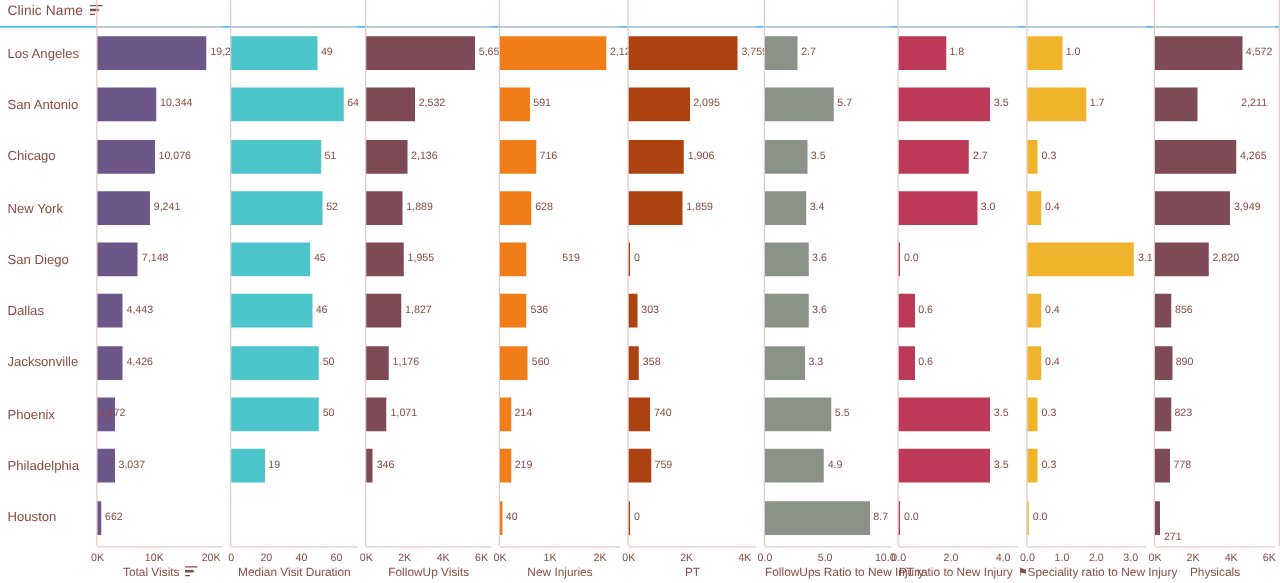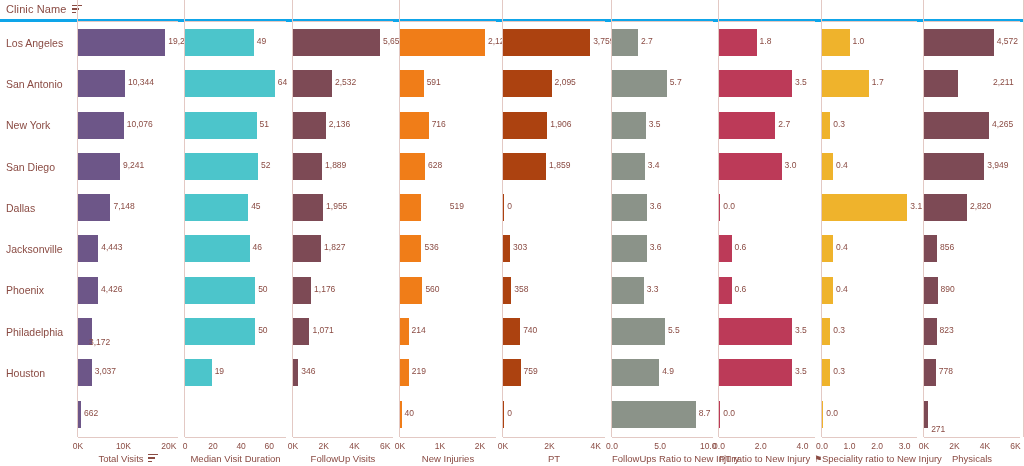--- a/index.html
+++ b/index.html
@@ -7,21 +7,21 @@
     width:1024px;height:466px;
     background:#ffffff;
     font-family:"Liberation Sans",sans-serif;
     color:#8a4b43;
     overflow:hidden;
   }
   #viz{position:relative;width:1024px;height:466px;}
 
   
   .hdr-row{position:absolute;left:0;top:0;width:1024px;height:22px;
-           border-bottom:3px solid #0ea5e9;box-sizing:border-box;}
+           border-bottom:1px solid #0ea5e9;box-sizing:border-box;}
   .hdr-title{position:absolute;left:6px;top:3px;font-size:11px;color:#8a4b43;
              letter-spacing:.1px;}
   .sort-ico{display:inline-block;width:10px;height:9px;vertical-align:-1px;margin-left:6px;}
   .sort-ico i{display:block;background:#8a4b43;height:1.3px;margin-bottom:2px;}
   .sort-ico i:nth-child(1){width:10px;}
   .sort-ico i:nth-child(2){width:7px;}
   .sort-ico i:nth-child(3){width:4px;}
 
   
   .vsep{position:absolute;top:0;width:1px;background:#e3c9c4;}
@@ -54,20 +54,21 @@
 
 <div id="viz">
 
   <div class="hdr-row">
     <div class="hdr-title"><span>Clinic Name</span><span class="sort-ico"><i></i><i></i><i></i></span></div>
   </div>
 
   <div class="names">
       <div class="name-cell">Los Angeles</div>
       <div class="name-cell">San Antonio</div>
+      <div class="name-cell">Chicago</div>
       <div class="name-cell">New York</div>
       <div class="name-cell">San Diego</div>
       <div class="name-cell">Dallas</div>
       <div class="name-cell">Jacksonville</div>
       <div class="name-cell">Phoenix</div>
       <div class="name-cell">Philadelphia</div>
       <div class="name-cell">Houston</div>
     </div>
 
   <div id="panes">
@@ -97,21 +98,21 @@
         <div class="row">
           <div class="bar" style="width: 20.1955px; background: rgb(109, 86, 136);"></div>
           <div class="blabel" style="left: 23.1955px;">4,443</div>
         </div>
         <div class="row">
           <div class="bar" style="width: 20.1182px; background: rgb(109, 86, 136);"></div>
           <div class="blabel" style="left: 23.1182px;">4,426</div>
         </div>
         <div class="row">
           <div class="bar" style="width: 14.4182px; background: rgb(109, 86, 136);"></div>
-          <div class="blabel" style="left: 11px; margin-top: 12px;">3,172</div>
+          <div class="blabel" style="left: 1px;">3,172</div>
         </div>
         <div class="row">
           <div class="bar" style="width: 13.8045px; background: rgb(109, 86, 136);"></div>
           <div class="blabel" style="left: 16.8045px;">3,037</div>
         </div>
         <div class="row">
           <div class="bar" style="width: 3.00909px; background: rgb(109, 86, 136);"></div>
           <div class="blabel" style="left: 6.00909px;">662</div>
         </div>
       </div>

